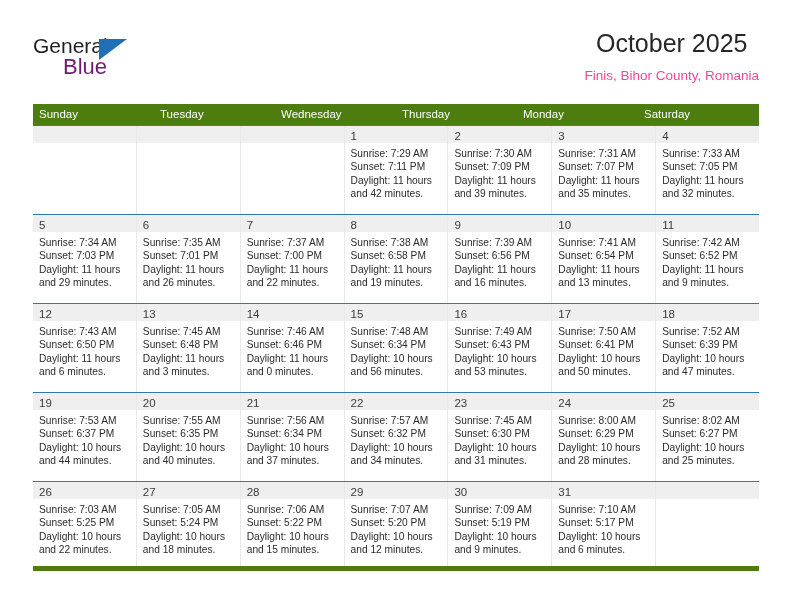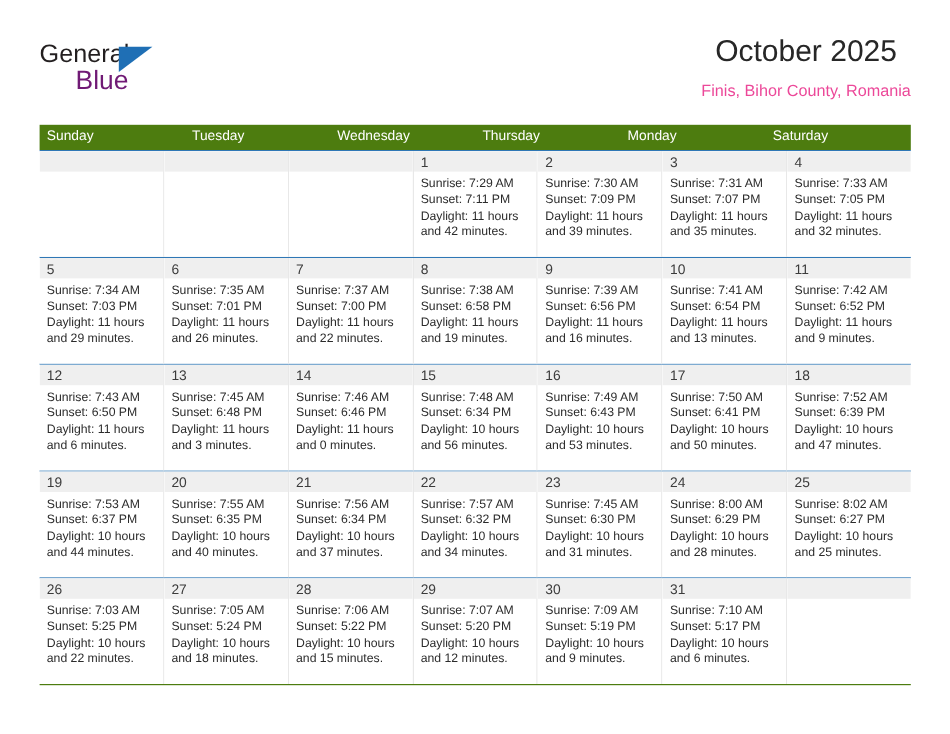--- a/index.html
+++ b/index.html
@@ -90,21 +90,21 @@
     padding-left: 6px;
     white-space: nowrap;
   }
 
   .week {
     display: flex;
     border-top: 1.4px solid #2f77b5;
     height: 89px;
     background: #ffffff;
   }
-  .week:last-child { height: 90px; border-bottom: 1px solid #4d7c0f; }
+  .week:last-child { height: 90px; border-bottom: 5px solid #4d7c0f; }
 
   .cell {
     flex: 1 1 0;
     position: relative;
     border-right: 1px solid #e8e8e8;
     background: #ffffff;
     overflow: hidden;
   }
   .cell:last-child { border-right: none; }
 

